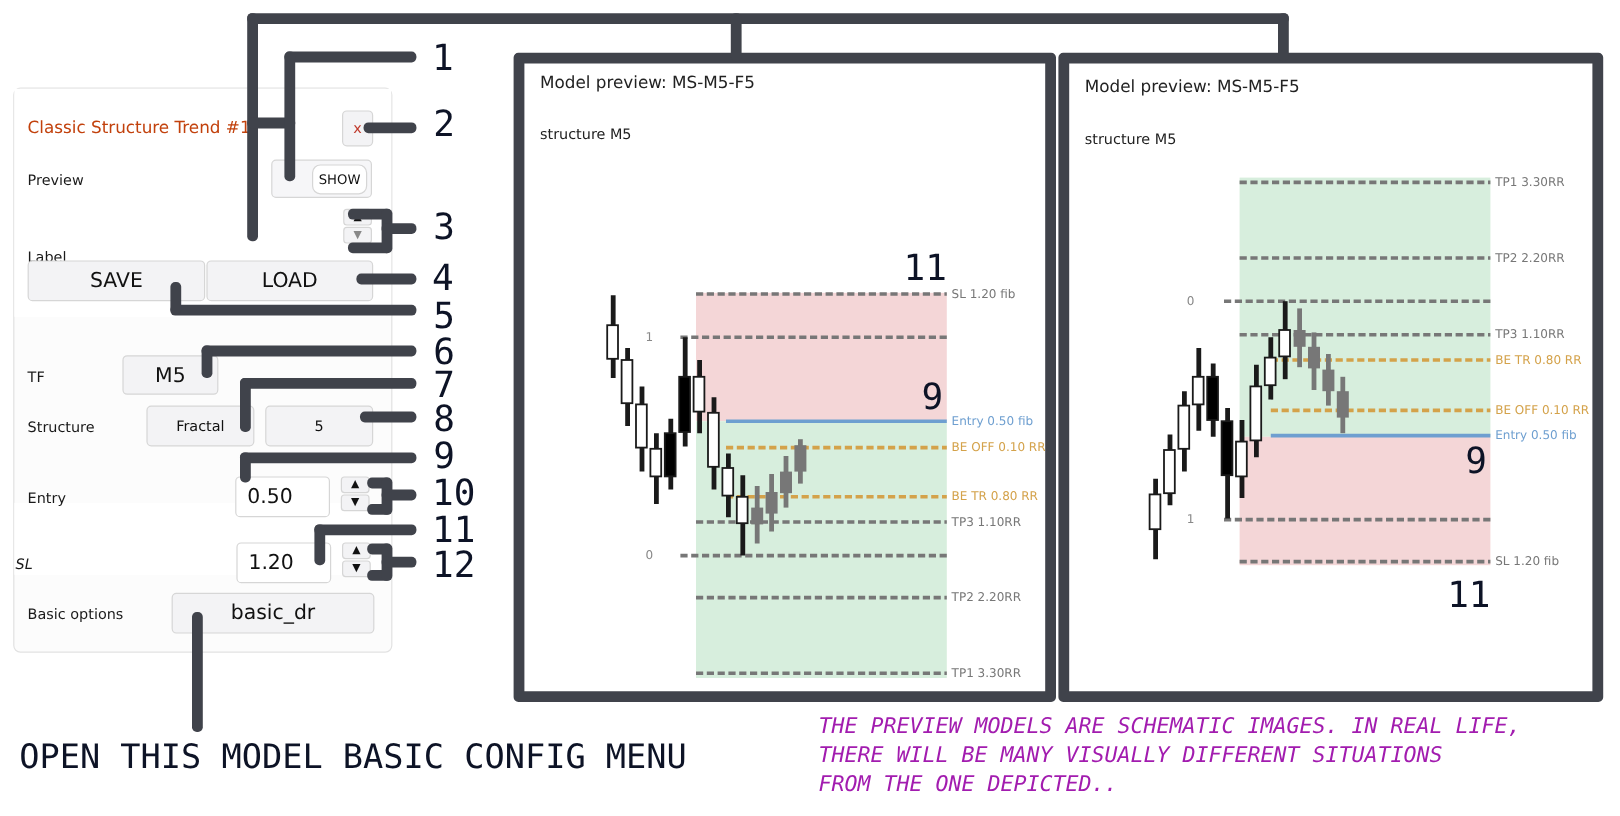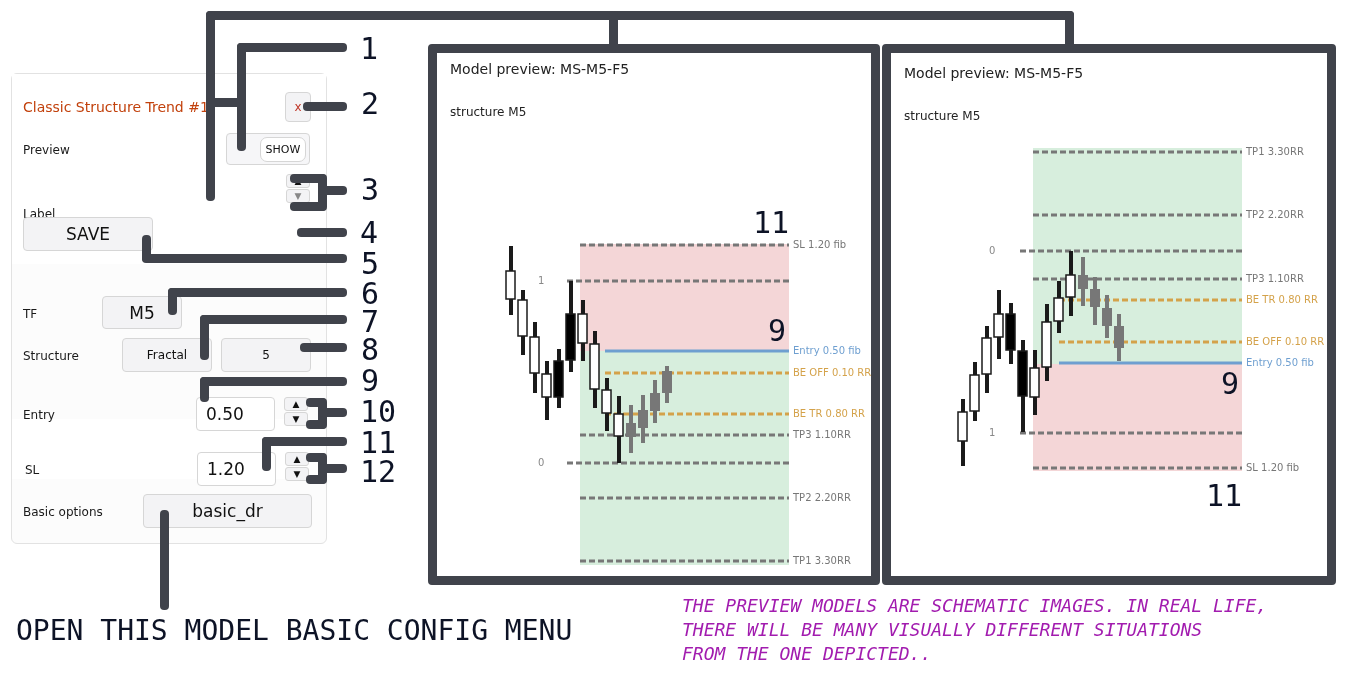--- a/index.html
+++ b/index.html
@@ -44,37 +44,38 @@
   <div class="btn" style="left:214px;top:59px;width:84px;height:32px;background:#f6f6f8;justify-content:flex-end;padding-right:3px;">
     <span class="btn" style="position:relative;height:25px;width:46px;font-size:11px;background:#fff;border-radius:7px;">SHOW</span>
   </div>
 
   <div class="lbl" style="left:11px;top:111px;margin-top:22px;">Label</div>
   <div class="spin" style="left:274px;top:100px;">
     <span>▲</span>
     <span style="color:#888;">▼</span>
   </div>
 
-  <div class="btn" style="left:11px;top:143px;width:130px;height:34px;font-size:17px;">SAVE</div>
+  <div class="btn" style="left:11px;top:143px;width:148px;height:34px;font-size:17px;">SAVE</div>
+  <div class="btn" style="left:160px;top:143px;width:139px;height:34px;font-size:17px;">LOAD</div>
 
   <div class="lbl" style="left:11px;top:233px;">TF</div>
   <div class="btn" style="left:90px;top:222px;width:80px;height:33px;font-size:17px;">M5</div>
 
   <div class="lbl" style="left:11px;top:275px;">Structure</div>
   <div class="btn" style="left:110px;top:264px;width:90px;height:34px;font-size:12px;">Fractal</div>
   <div class="btn" style="left:209px;top:264px;width:90px;height:34px;font-size:12px;">5</div>
 
   <div class="lbl" style="left:11px;top:334px;">Entry</div>
   <div class="inp" style="left:184px;top:323px;width:79px;height:34px;font-size:17px;">0.50</div>
   <div class="spin" style="left:272px;top:323px;">
     <span>▲</span>
     <span>▼</span>
   </div>
 
-  <div class="lbl" style="left:13px;top:389px;">SL</div>
+  <div class="lbl" style="left:1px;top:389px;font-style:italic;">SL</div>
   <div class="inp" style="left:185px;top:378px;width:79px;height:34px;font-size:17px;">1.20</div>
   <div class="spin" style="left:273px;top:378px;">
     <span>▲</span>
     <span>▼</span>
   </div>
 
   <div class="lbl" style="left:11px;top:431px;">Basic options</div>
   <div class="btn" style="left:131px;top:420px;width:169px;height:34px;font-size:17px;">basic_dr</div>
 </div>
 

